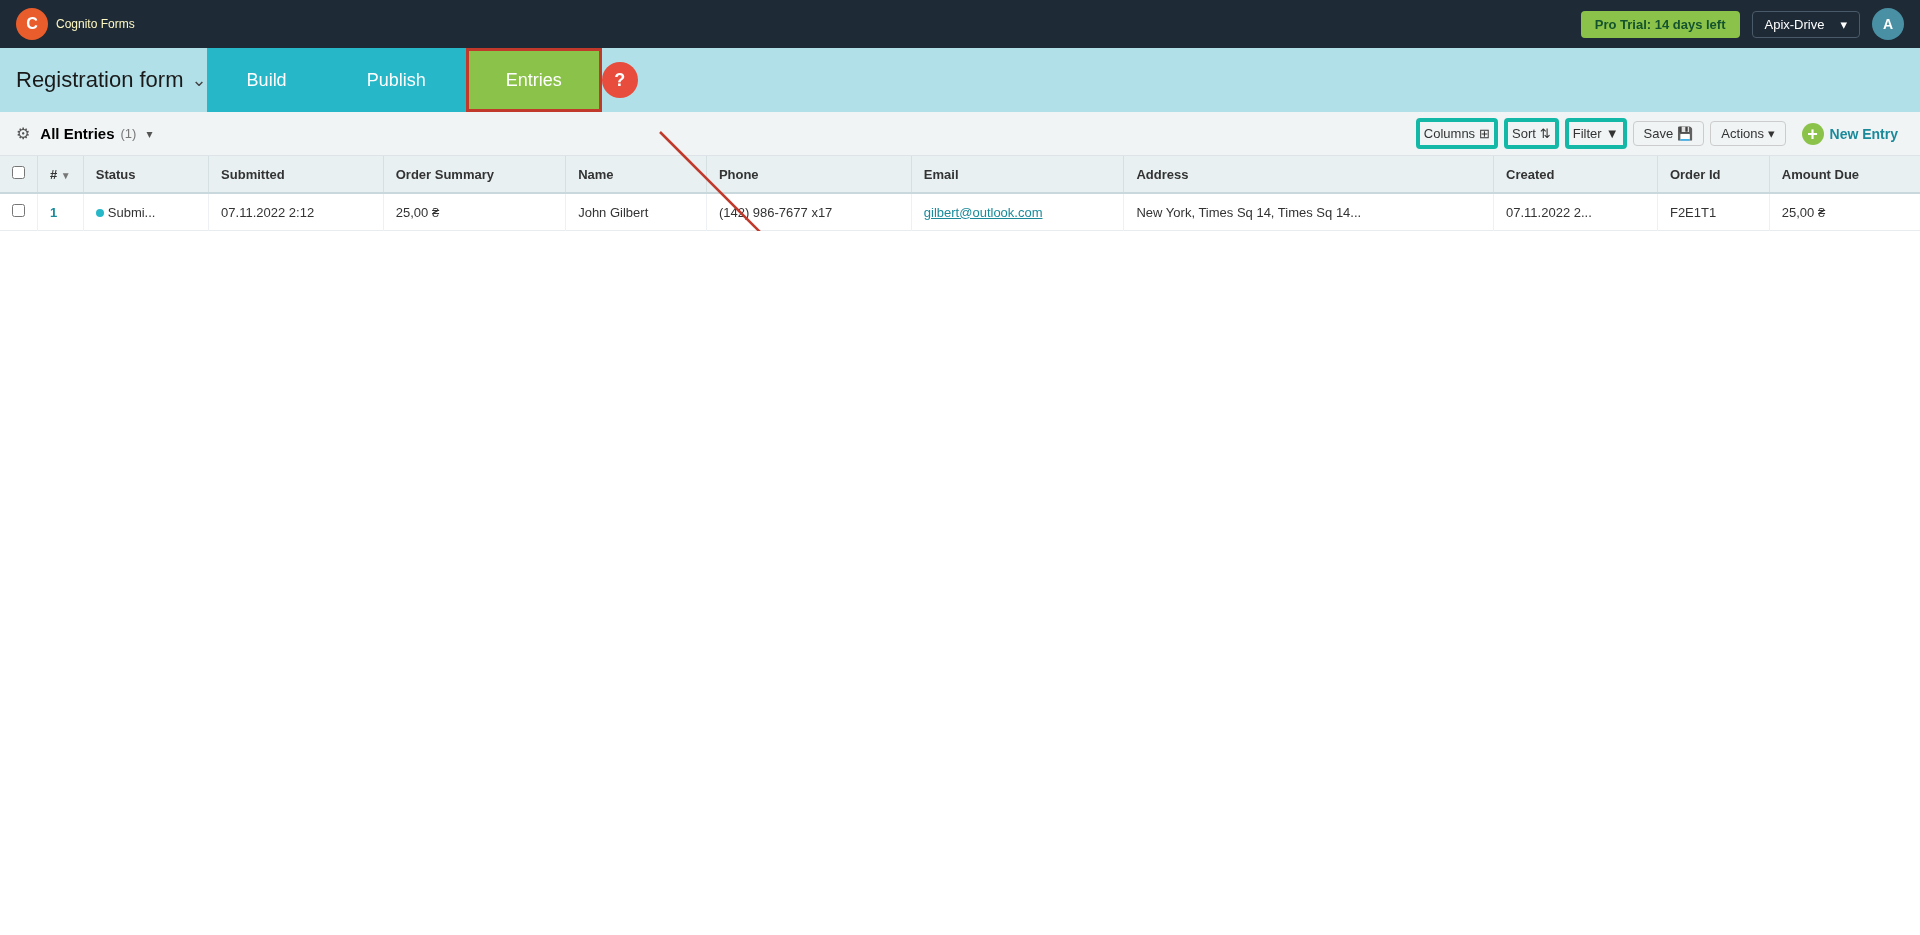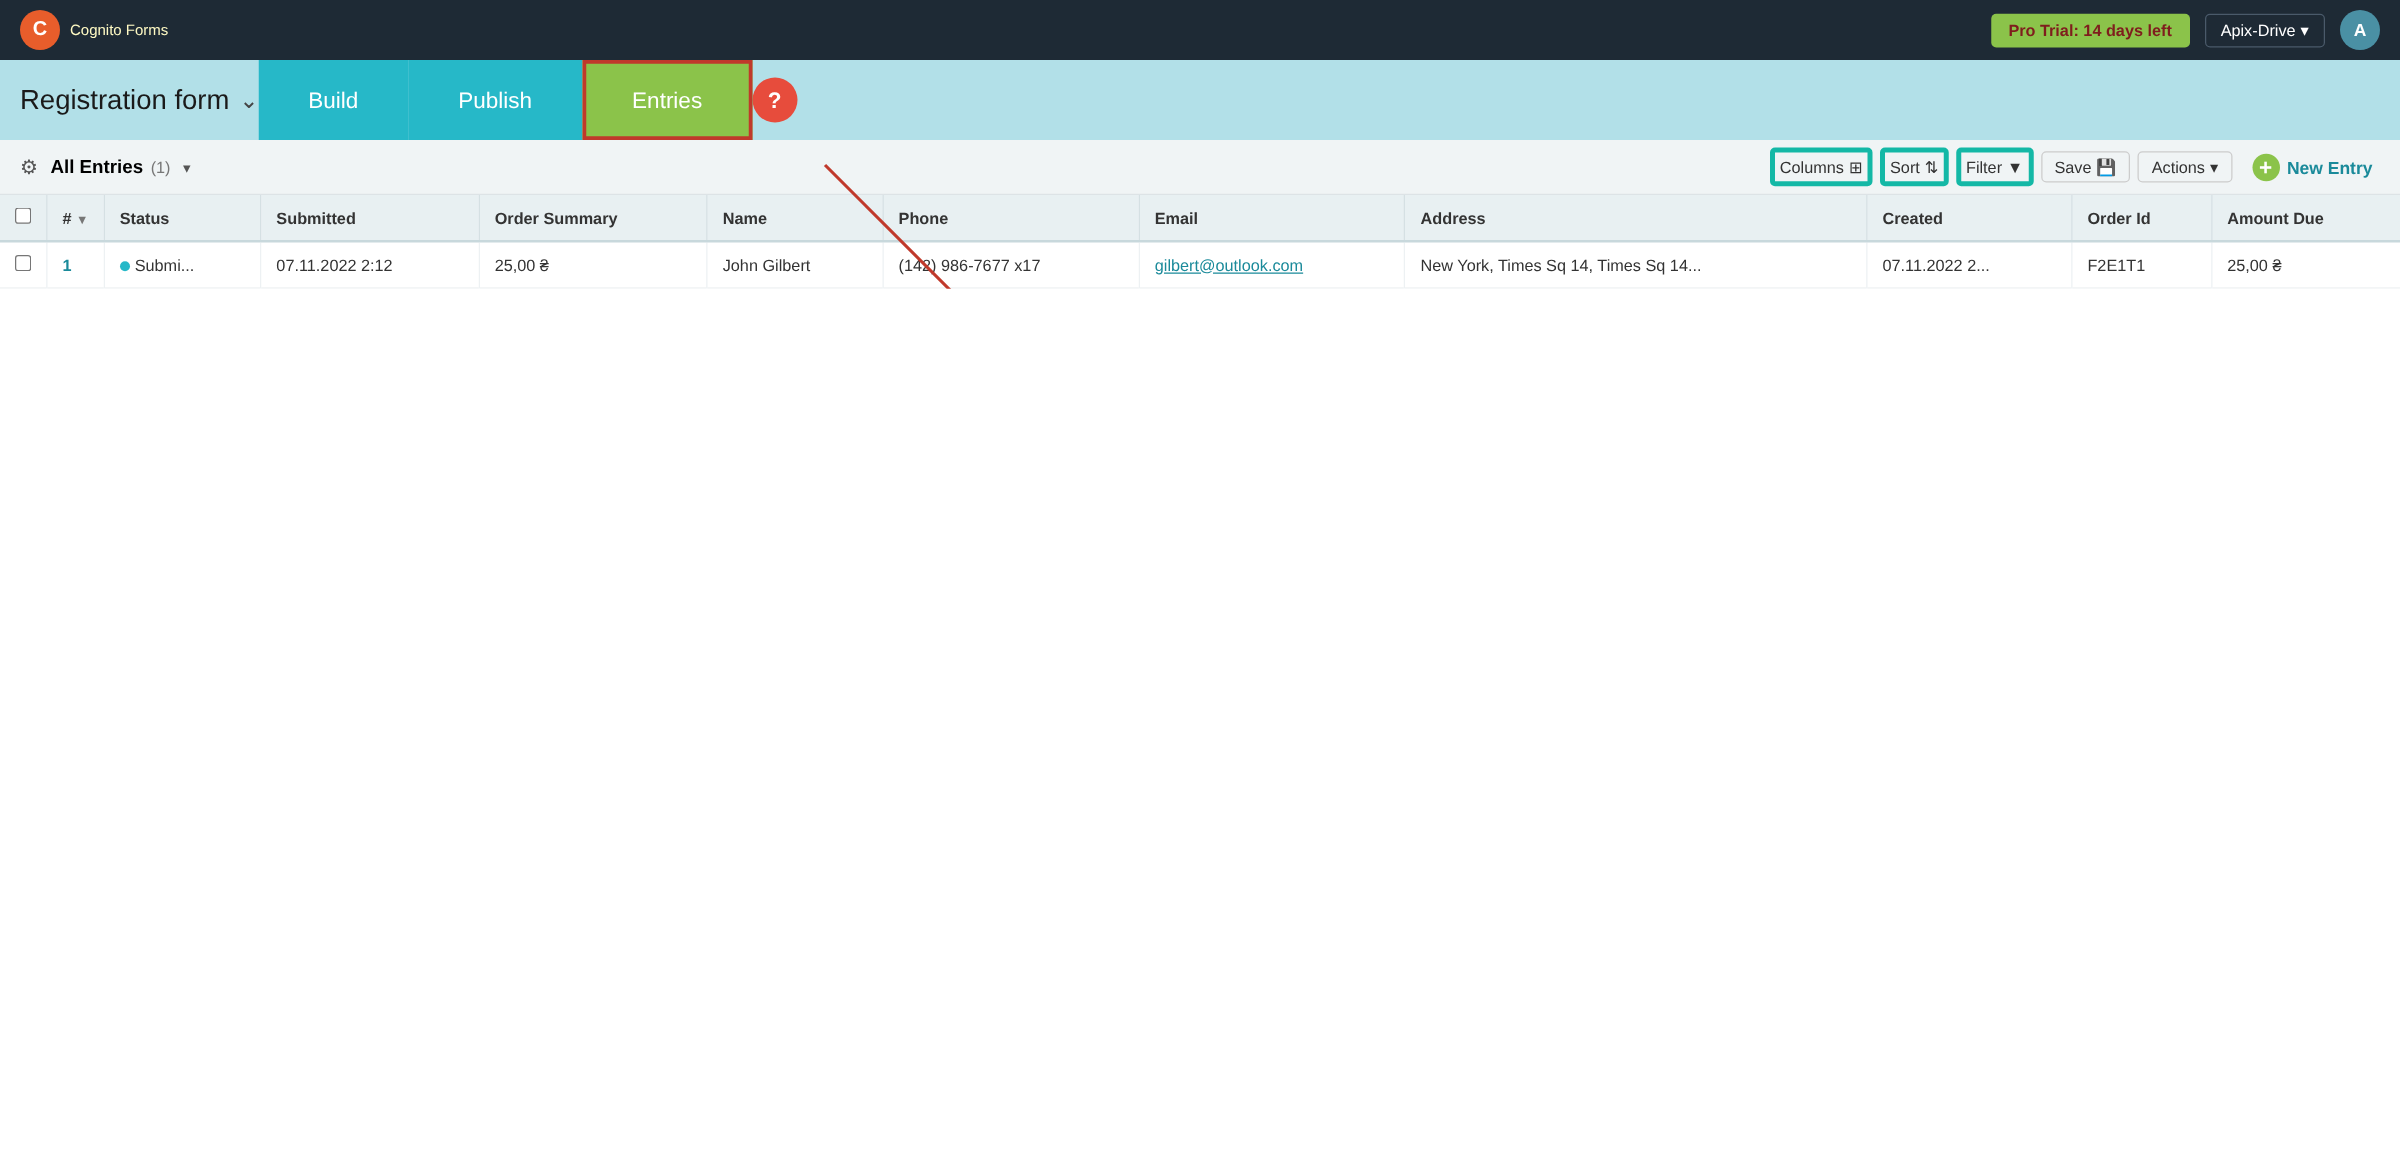--- a/index.html
+++ b/index.html
@@ -19,37 +19,37 @@
       width: 32px; height: 32px;
       background: #e85d2b;
       border-radius: 50%;
       display: flex; align-items: center; justify-content: center;
       color: white; font-weight: bold; font-size: 16px;
     }
     .logo-text { color: #fef9c3; font-size: 12px; font-weight: 400; }
     .top-nav-right { display: flex; align-items: center; gap: 12px; }
     .pro-trial-btn {
       background: #8bc34a;
-      color: #7f1d1d;
+      color: #14532d;
       border: none;
       border-radius: 4px;
       padding: 6px 14px;
       font-size: 13px;
       font-weight: 600;
       cursor: pointer;
     }
     .apix-drive-btn {
       background: transparent;
       color: white;
       border: 1px solid #4a5a6a;
       border-radius: 4px;
       padding: 5px 12px;
       font-size: 13px;
       cursor: pointer;
-      display: flex; align-items: center; gap: 4px;
+      display: flex; align-items: center; gap: 16px;
     }
     .user-avatar {
       width: 32px; height: 32px;
       background: #4a90a4;
       border-radius: 50%;
       display: flex; align-items: center; justify-content: center;
       color: white; font-weight: bold; font-size: 14px;
       cursor: pointer;
     }
 

